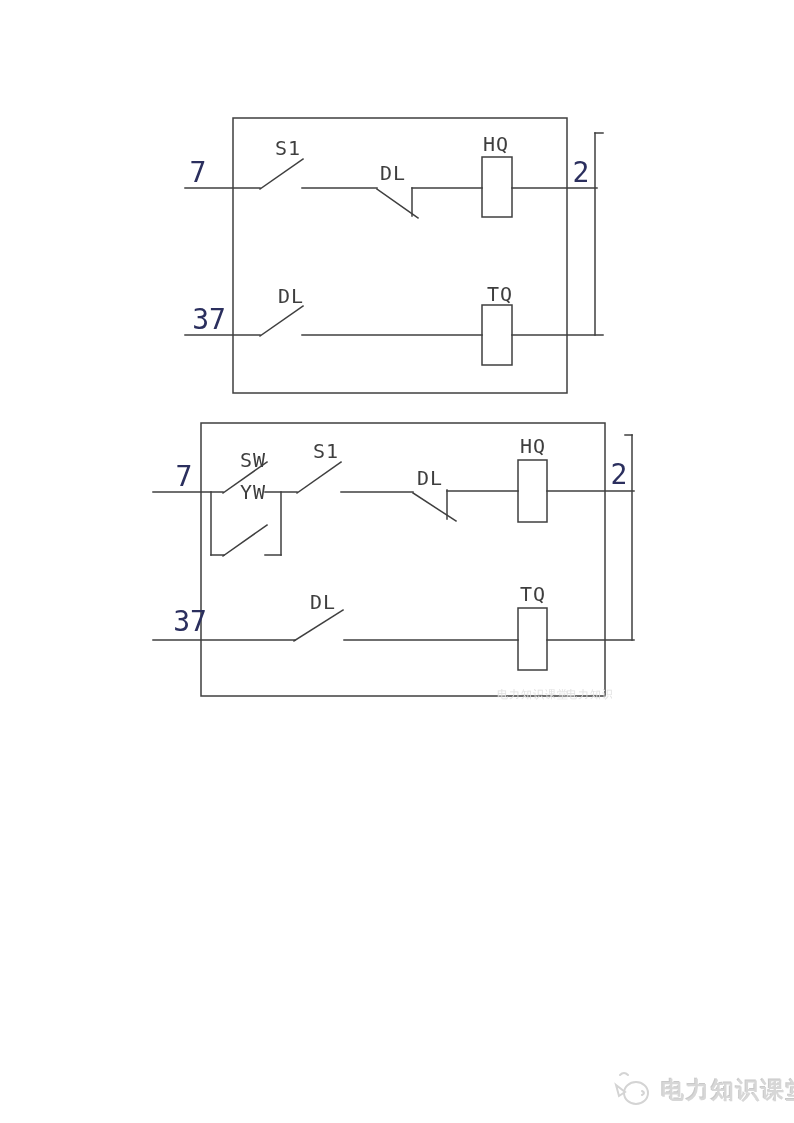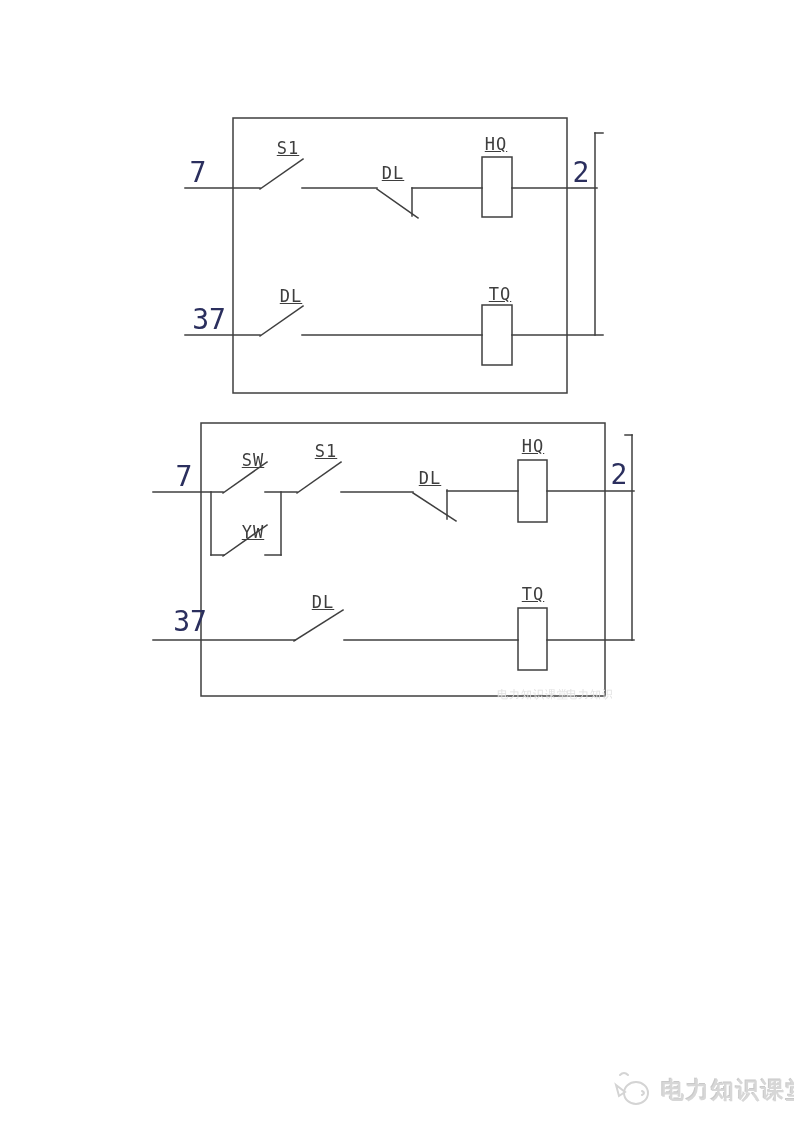--- a/index.html
+++ b/index.html
@@ -4,21 +4,21 @@
 <style>
   html,body{margin:0;padding:0;}
   body{
     width:794px;height:1123px;position:relative;background:#ffffff;
     font-family:"DejaVu Sans Mono","Liberation Mono",monospace;
     overflow:hidden;
   }
   svg.canvas{position:absolute;left:0;top:0;}
   .lbl{
     position:absolute;transform:translate(-50%,-50%);
-    font-size:17px;color:#3e3e3e;letter-spacing:1px;white-space:nowrap;text-decoration:underline;
+    font-size:20px;color:#3e3e3e;letter-spacing:1px;white-space:nowrap;
   }
   .term{
     position:absolute;transform:translate(-50%,-50%);
     font-size:28px;color:#2b2f5e;white-space:nowrap;
   }
   .wm{
     position:absolute;font-size:11px;color:#e1e1e1;letter-spacing:1px;
     white-space:nowrap;font-family:"DejaVu Sans",sans-serif;
   }
   .wm.clip{width:46px;overflow:hidden;display:inline-block;}
@@ -95,21 +95,21 @@
 <span class="lbl" style="left:393px;top:173px">DL</span>
 <span class="lbl" style="left:496px;top:144px">HQ</span>
 <span class="term" style="left:581px;top:172px">2</span>
 <span class="term" style="left:209px;top:319px">37</span>
 <span class="lbl" style="left:291px;top:296px">DL</span>
 <span class="lbl" style="left:500px;top:294px">TQ</span>
 
 <span class="term" style="left:184px;top:476px">7</span>
 <span class="lbl" style="left:253px;top:460px">SW</span>
 <span class="lbl" style="left:326px;top:451px">S1</span>
-<span class="lbl" style="left:253px;top:532px">YW</span>
+<span class="lbl" style="left:253px;top:492px">YW</span>
 <span class="lbl" style="left:430px;top:478px">DL</span>
 <span class="lbl" style="left:533px;top:446px">HQ</span>
 <span class="term" style="left:619px;top:474px">2</span>
 <span class="term" style="left:190px;top:621px">37</span>
 <span class="lbl" style="left:323px;top:602px">DL</span>
 <span class="lbl" style="left:533px;top:594px">TQ</span>
 
 <span class="wm" style="left:497px;top:687px">电力知识课堂</span>
 <span class="wm clip" style="left:566px;top:687px">电力知识课堂</span>
 

